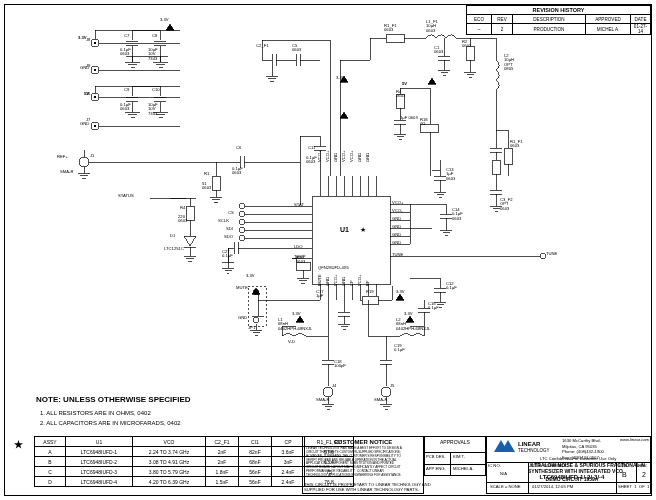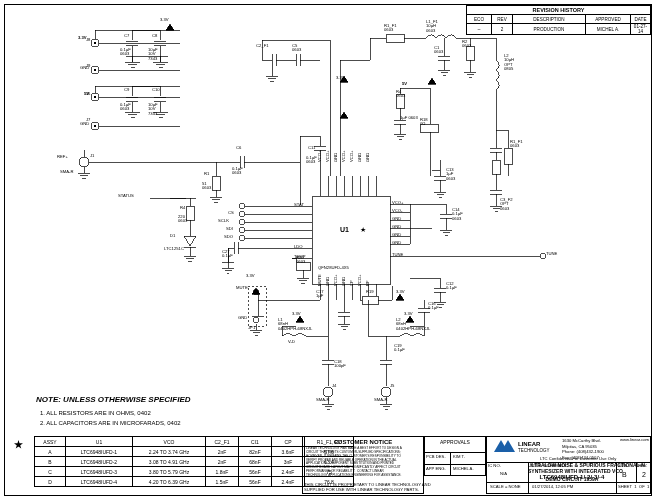--- a/index.html
+++ b/index.html
@@ -7,21 +7,21 @@
   #sheet{position:relative;width:656px;height:500px;overflow:hidden;background:#fff;}
   .bd{position:absolute;box-sizing:border-box;}
   .frame{left:4px;top:4px;width:648px;height:492px;border:1px solid #000;}
   .line{position:absolute;background:#000;}
   .h{height:1px;}
   .v{width:1px;}
   .txt{position:absolute;font-size:4.2px;line-height:1.05;white-space:pre;letter-spacing:0px;}
   .t5{font-size:5px;}
   .t6{font-size:6px;}
   .t7{font-size:7px;}
-  .t8{font-size:8px;font-style:italic;}
+  .t8{font-size:8px;}
   .t10{font-size:10px;}
   .b{font-weight:bold;}
   .ctr{text-align:center;}
   .box{position:absolute;border:1px solid #000;box-sizing:border-box;}
   table{border-collapse:collapse;}
   .tbl td,.tbl th{border:1px solid #000;font-size:5px;padding:0 2px;text-align:center;font-weight:normal;height:9px;}
   .rev td,.rev th{border:1px solid #000;font-size:4.6px;padding:0 1px;text-align:center;font-weight:normal;height:8px;}
   svg{position:absolute;overflow:visible;}
 </style>
 </head>

